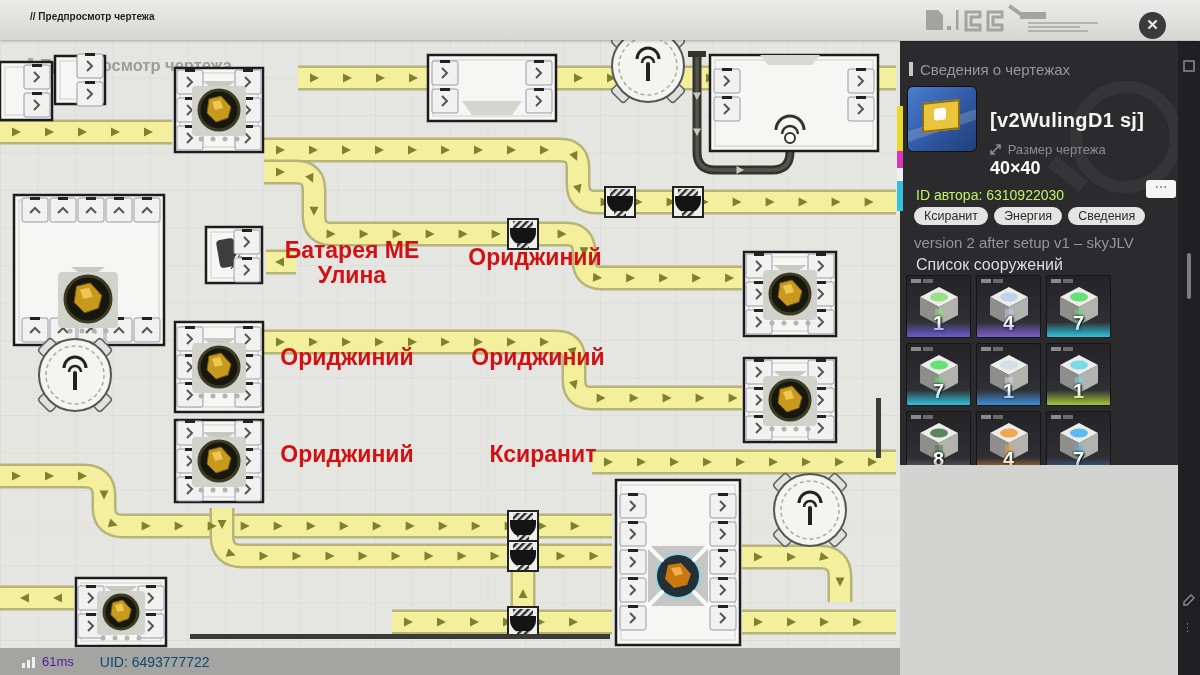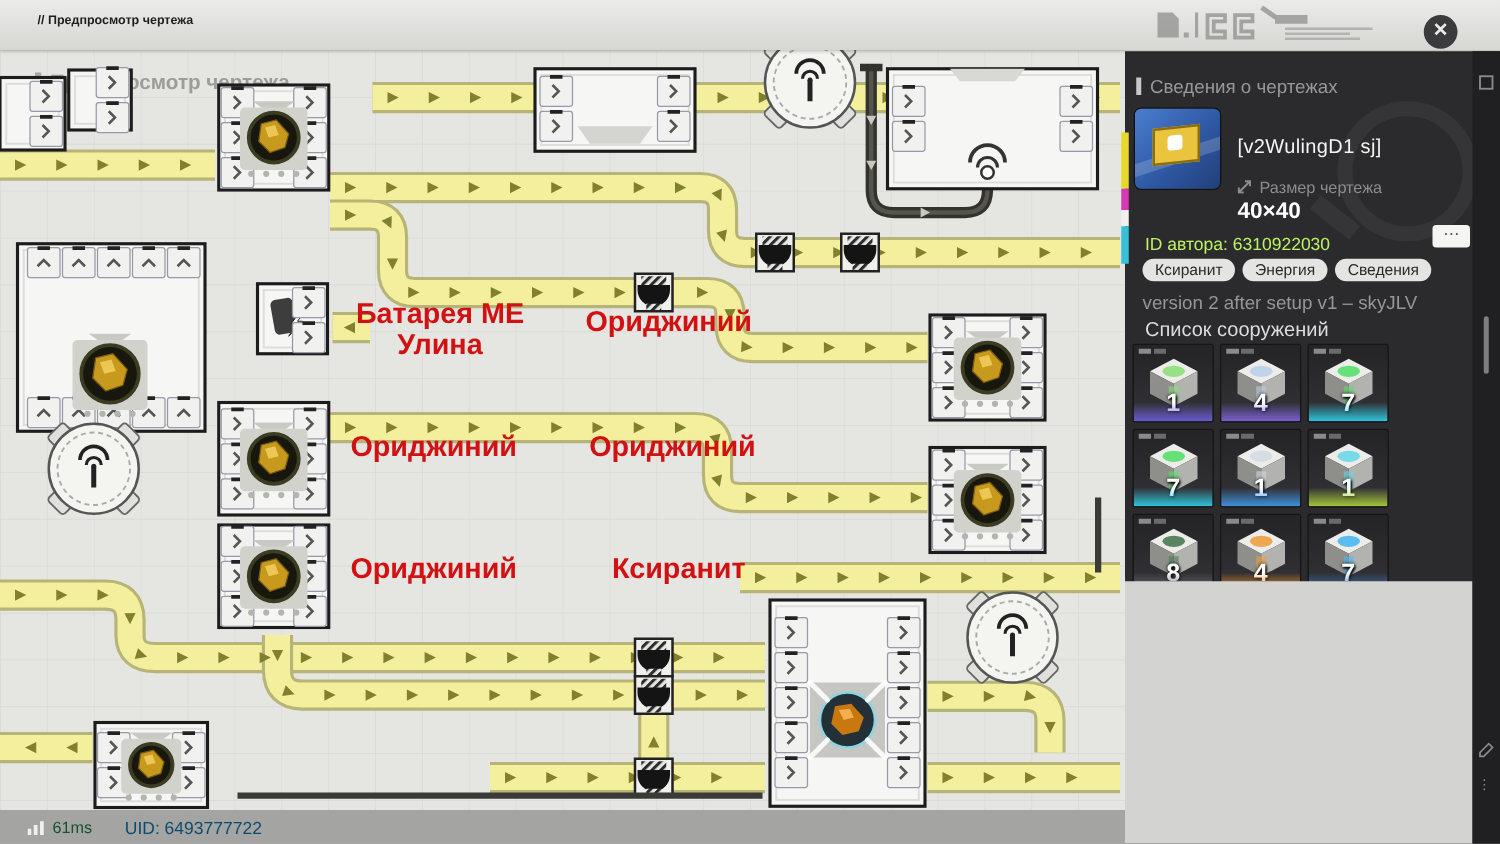--- a/index.html
+++ b/index.html
@@ -11,38 +11,38 @@
   .header-title{position:absolute;left:30px;top:11px;font-size:10px;font-weight:700;color:#1e1e1e;}
   .header-deco{position:absolute;right:70px;top:2px;opacity:.75;}
   .close-btn{position:absolute;right:34px;top:12px;width:27px;height:27px;border-radius:50%;
              background:#3b3b3d;color:#ececea;text-align:center;line-height:26px;font-size:15px;
              font-weight:700;cursor:pointer;}
   
   .map-wrap{position:absolute;left:0;top:40px;width:900px;height:608px;}
   
   .statusbar{position:absolute;left:0;top:648px;width:900px;height:27px;background:#a4a4a2;
              display:flex;align-items:center;}
-  .statusbar .ping{color:#14532d;font-size:13px;margin-left:6px;}
+  .statusbar .ping{color:#4c1d95;font-size:13px;margin-left:6px;}
   .statusbar .uid{color:#0c4a6e;font-size:14px;margin-left:26px;}
   .sig{margin-left:22px;}
   
   .panel{position:absolute;left:900px;top:41px;width:300px;height:635px;background:#2b2b2d;z-index:20;}
   .panel-light{position:absolute;left:0;top:424px;width:278px;height:211px;background:#d3d3d1;}
   .rail{position:absolute;right:0;top:0;width:22px;height:635px;background:#202022;}
   .rail .thumb{position:absolute;left:9px;top:212px;width:4px;height:46px;background:#7e7e82;border-radius:2px;}
   .rail .glyph{position:absolute;left:4px;color:#8a8a8e;font-size:11px;}
   .edge-strip{position:absolute;left:-3px;width:6px;z-index:5;}
   .sec-title{position:absolute;left:20px;top:20px;font-size:15px;color:#98989a;}
   .sec-tick{position:absolute;left:9px;top:21px;width:4px;height:14px;background:#c8c8c8;}
   .bp-thumb{position:absolute;left:8px;top:46px;width:68px;height:64px;border-radius:5px;overflow:hidden;
             background:linear-gradient(135deg,#4a7ed0 0%,#2d55a0 60%,#223f78 100%);box-shadow:0 0 0 1px #111;}
   .bp-thumb .stripe{position:absolute;left:-10px;top:30px;width:110px;height:10px;background:rgba(255,255,255,.18);transform:rotate(-18deg);}
   .bp-thumb .machine{position:absolute;left:14px;top:14px;width:34px;height:26px;background:#e9c43c;border:2px solid #8a6d14;transform:skewY(-6deg);}
   .bp-thumb .core{position:absolute;left:10px;top:5px;width:12px;height:12px;background:#fefefe;border-radius:3px;}
-  .bp-title{position:absolute;left:90px;top:68px;font-size:16px;font-weight:400;color:#f4f4f2;letter-spacing:.3px;}
+  .bp-title{position:absolute;left:90px;top:68px;font-size:20px;font-weight:700;color:#f4f4f2;letter-spacing:.3px;}
   .size-row{position:absolute;left:90px;top:101px;font-size:13px;color:#8c8c8e;}
   .size-icon{display:inline-block;transform:translateY(1px);margin-right:3px;}
   .size-val{position:absolute;left:90px;top:117px;font-size:18px;font-weight:700;color:#fff;}
   .author{position:absolute;left:16px;top:146px;font-size:14px;color:#bef264;}
   .more-btn{position:absolute;left:246px;top:139px;width:30px;height:18px;background:#f5f5f3;border-radius:3px;
             color:#555;font-size:13px;text-align:center;line-height:14px;cursor:pointer;}
   .tags{position:absolute;left:14px;top:166px;display:flex;gap:6px;}
   .tag{background:#e4e4e2;color:#2a2a2a;font-size:12.5px;padding:2px 10px;border-radius:10px;}
   .version{position:absolute;left:14px;top:193px;font-size:15px;color:#96969a;}
   .struct-title{position:absolute;left:16px;top:215px;font-size:16px;color:#dcdcde;}

